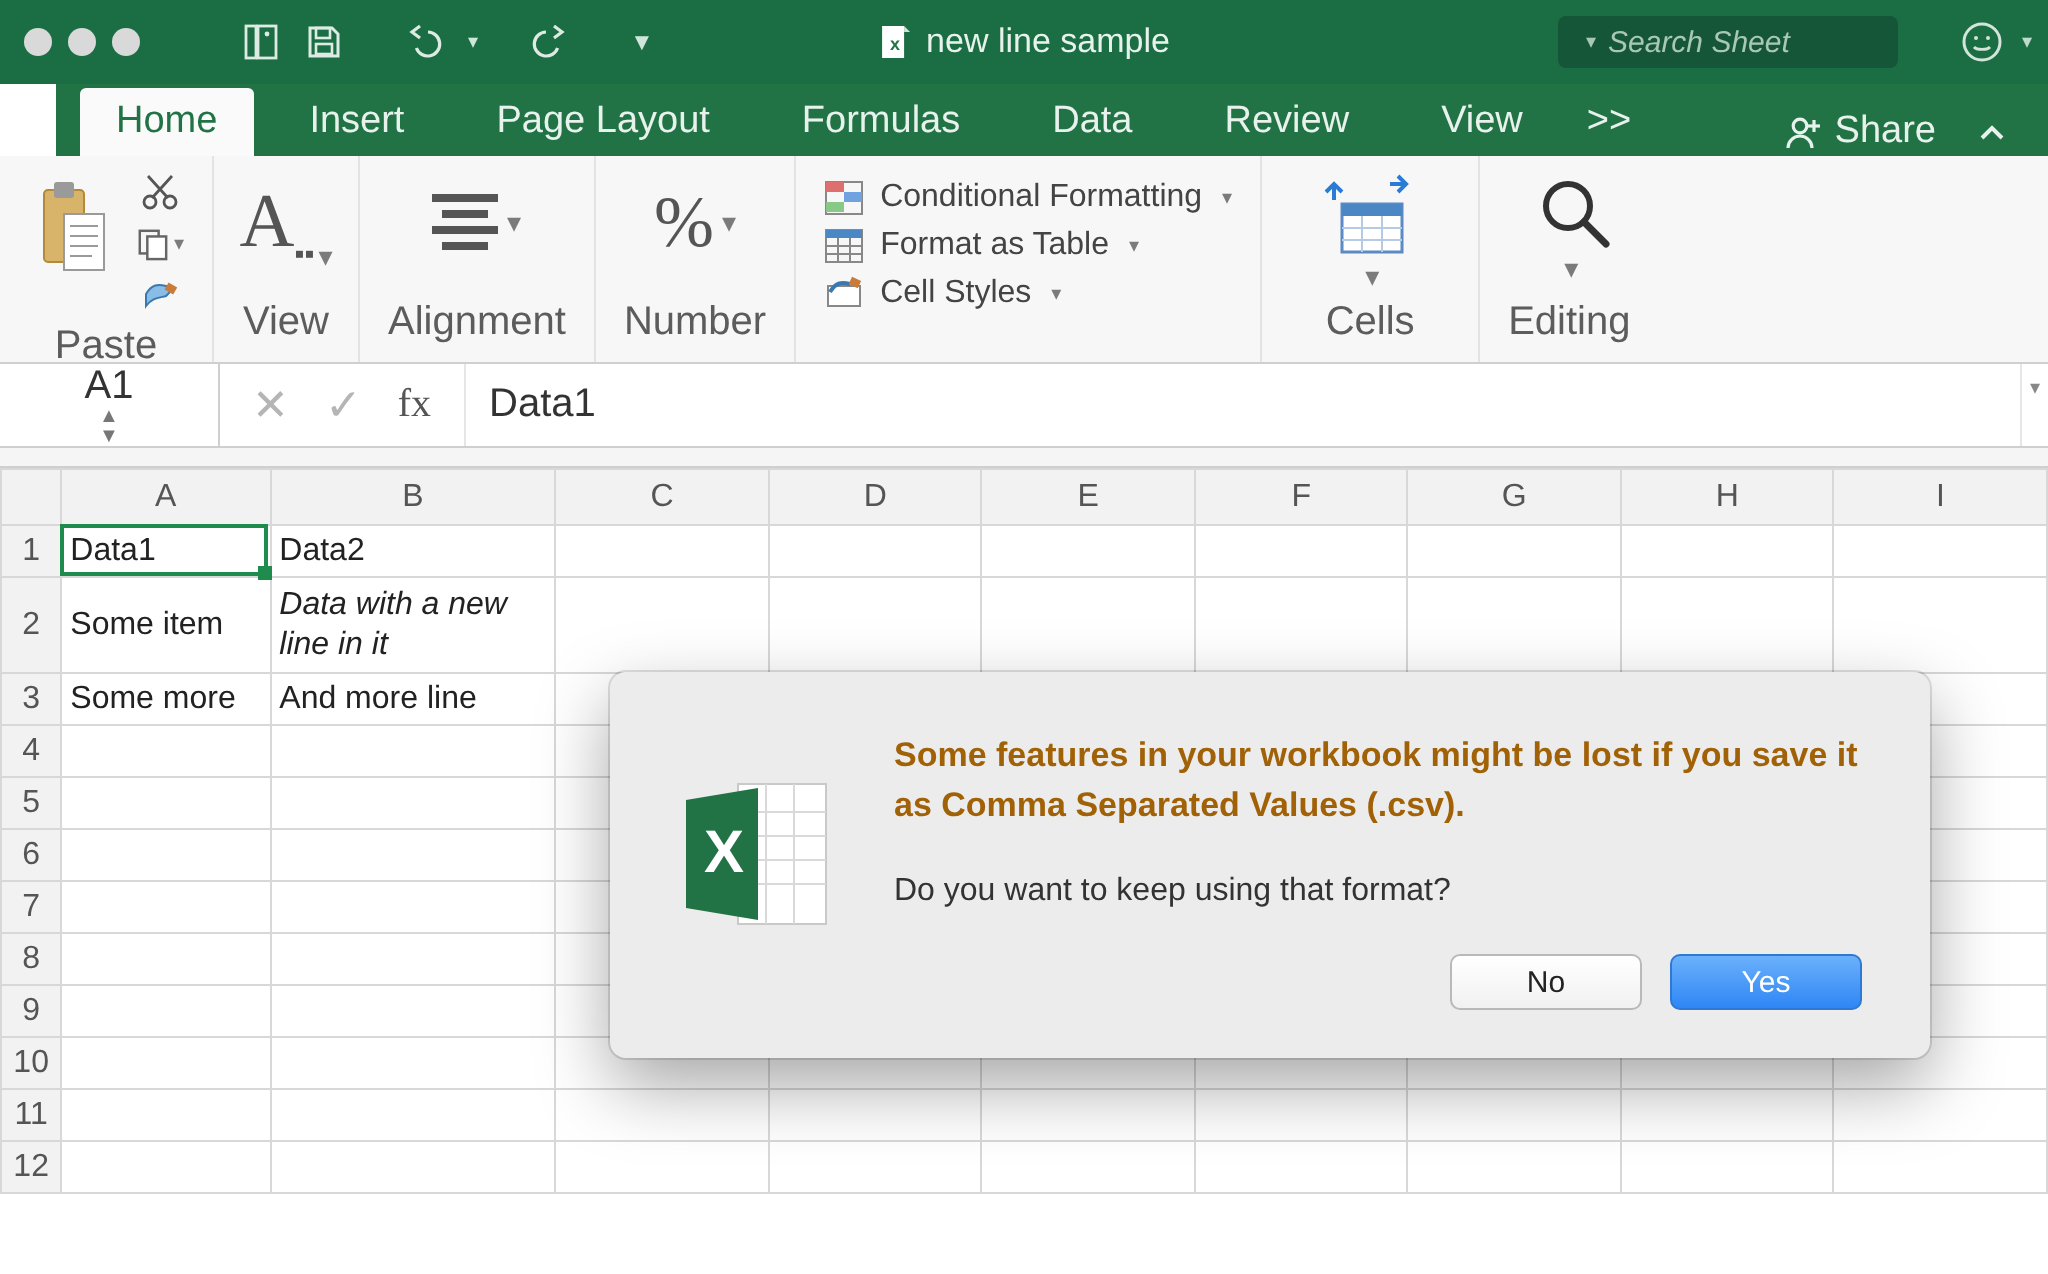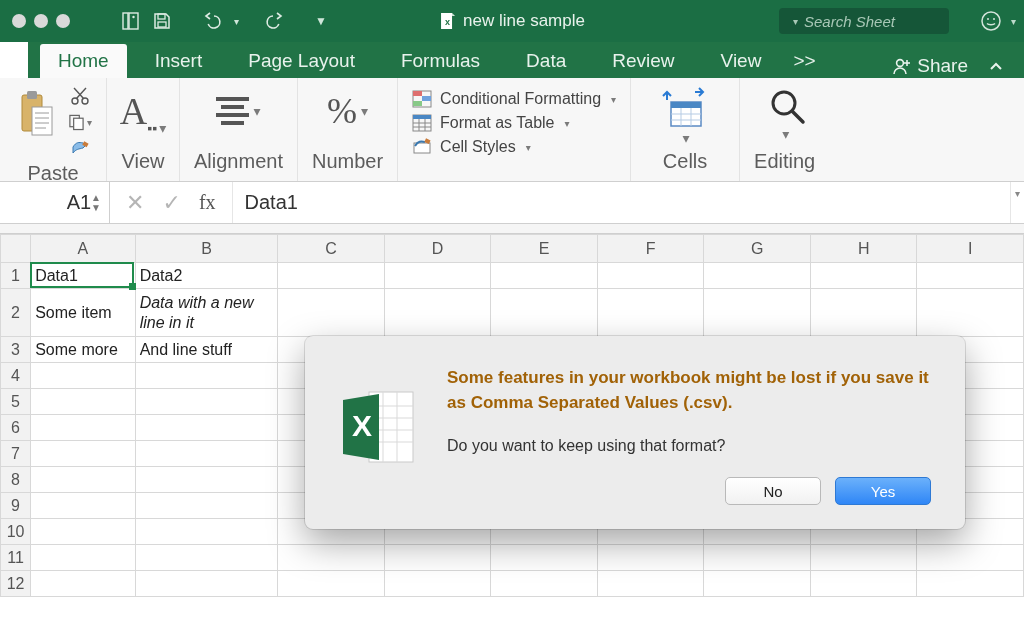--- a/index.html
+++ b/index.html
@@ -101,21 +101,22 @@
       display:flex;
       align-items:center;
       background:#fff;
     }
     .namebox {
       width:110px; height:100%;
       border-right:1px solid #cfcfcf;
       display:flex; align-items:center;
       padding: 0 8px;
       font-size:20px; color:#333;
-      justify-content:flex-end;
+      justify-content:space-between;
+      flex-direction:column;
     }
     .spin { display:flex; flex-direction:column; line-height:8px; font-size:10px; color:#777; gap:2px;}
     .fx-controls { display:flex; align-items:center; gap:18px; padding:0 16px; color:#b5b5b5; font-size:22px; border-right:1px solid #e6e6e6; height:100%;}
     .fx { font-family: Georgia, serif; color:#555; font-size:20px;}
     .formula-input {
       flex:1; border:none; outline:none; font-size:20px; color:#333; padding:0 12px; height:100%;
     }
     .fb-handle{ width:14px; height:100%; border-left:1px solid #e6e6e6; display:flex; align-items:flex-start; justify-content:center; padding-top:6px; color:#888; font-size:10px;}
     
     .sheet { position:relative; }
@@ -494,21 +495,21 @@
           <td></td>
           <td></td>
           <td></td>
           <td></td>
           <td></td>
           <td></td>
         </tr>
         <tr>
           <th class="rowhdr">3</th>
           <td>Some more</td>
-          <td>And line stuff</td>
+          <td>And more line</td>
           <td></td>
           <td></td>
           <td></td>
           <td></td>
           <td></td>
           <td></td>
           <td></td>
         </tr>
         <tr>
           <th class="rowhdr">4</th>

